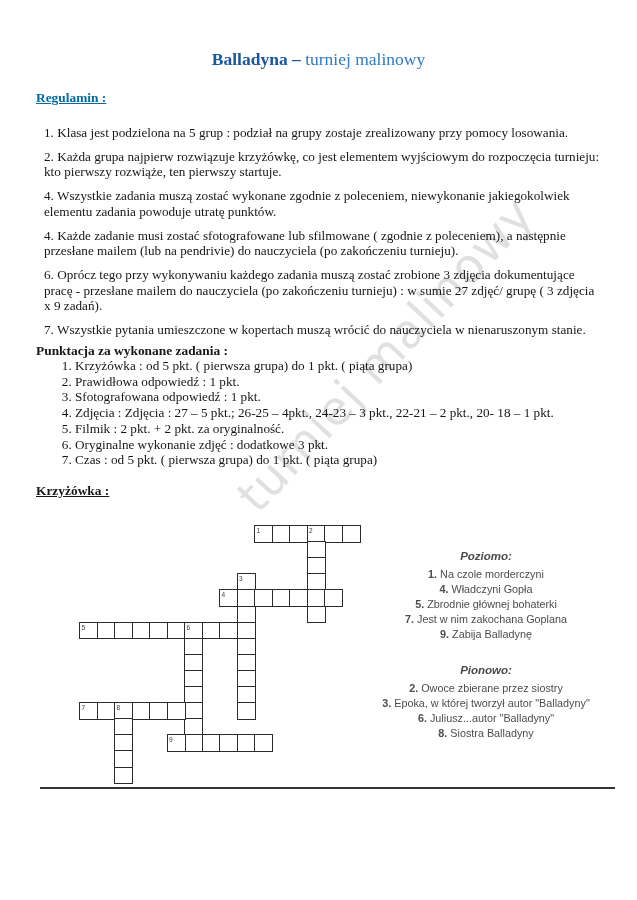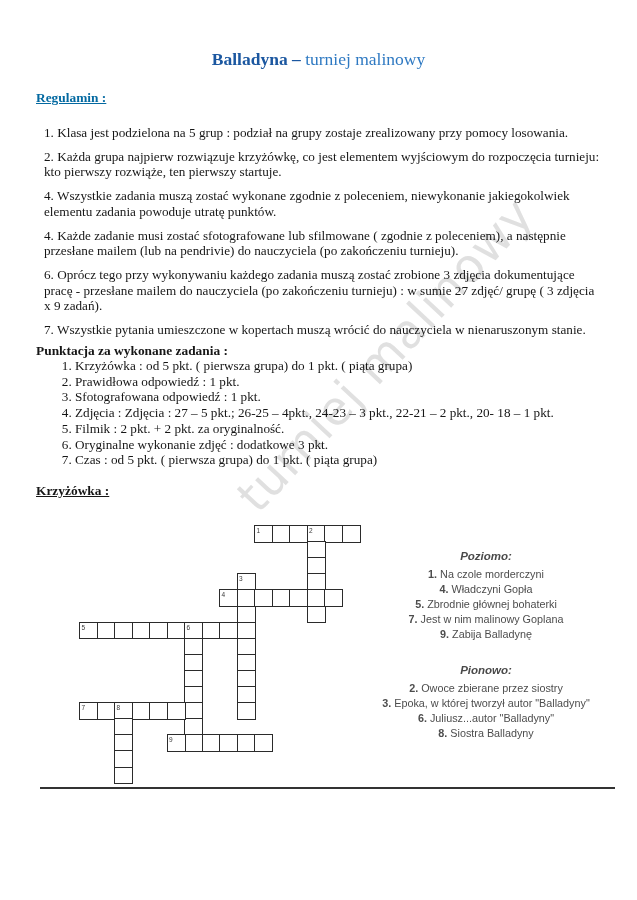--- a/index.html
+++ b/index.html
@@ -169,21 +169,21 @@
       <div class="cell-num" style="left: 169px; top: 736.3px;">9</div>
     </div>
 
   <div class="clues clues-across">
     <div class="clue-heading">Poziomo:</div>
     <div>
 
     <div class="clue-line"><span class="clue-num">1.</span><span>Na czole morderczyni</span></div>
         <div class="clue-line"><span class="clue-num">4.</span><span>Władczyni Gopła</span></div>
         <div class="clue-line"><span class="clue-num">5.</span><span>Zbrodnie głównej bohaterki</span></div>
-        <div class="clue-line"><span class="clue-num">7.</span><span>Jest w nim malinowy Goplana</span></div>
+        <div class="clue-line"><span class="clue-num">7.</span><span>Jest w nim zakochana Goplana</span></div>
         <div class="clue-line"><span class="clue-num">9.</span><span>Zabija Balladynę</span></div>
       </div>
   </div>
 
   <div class="clues clues-down">
     <div class="clue-heading">Pionowo:</div>
     <div>
 
     <div class="clue-line"><span class="clue-num">2.</span><span>Owoce zbierane przez siostry</span></div>
         <div class="clue-line"><span class="clue-num">3.</span><span>Epoka, w której tworzył autor "Balladyny"</span></div>

